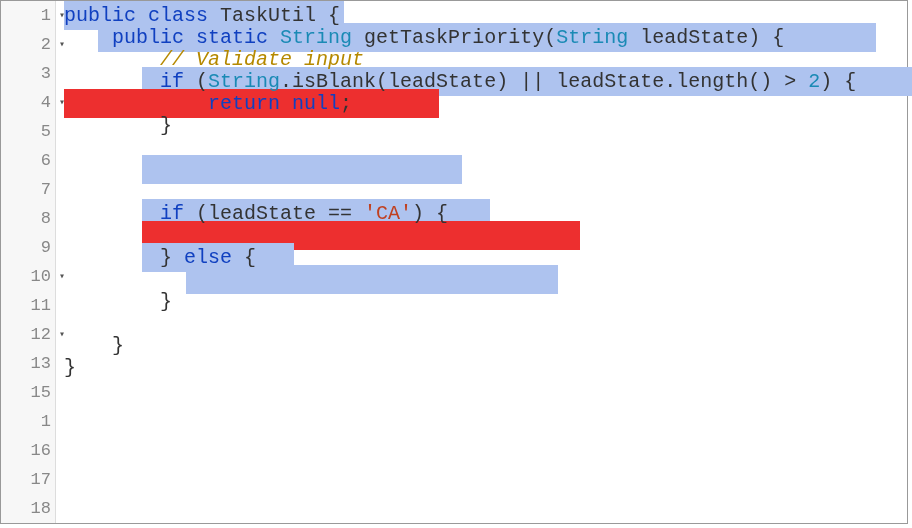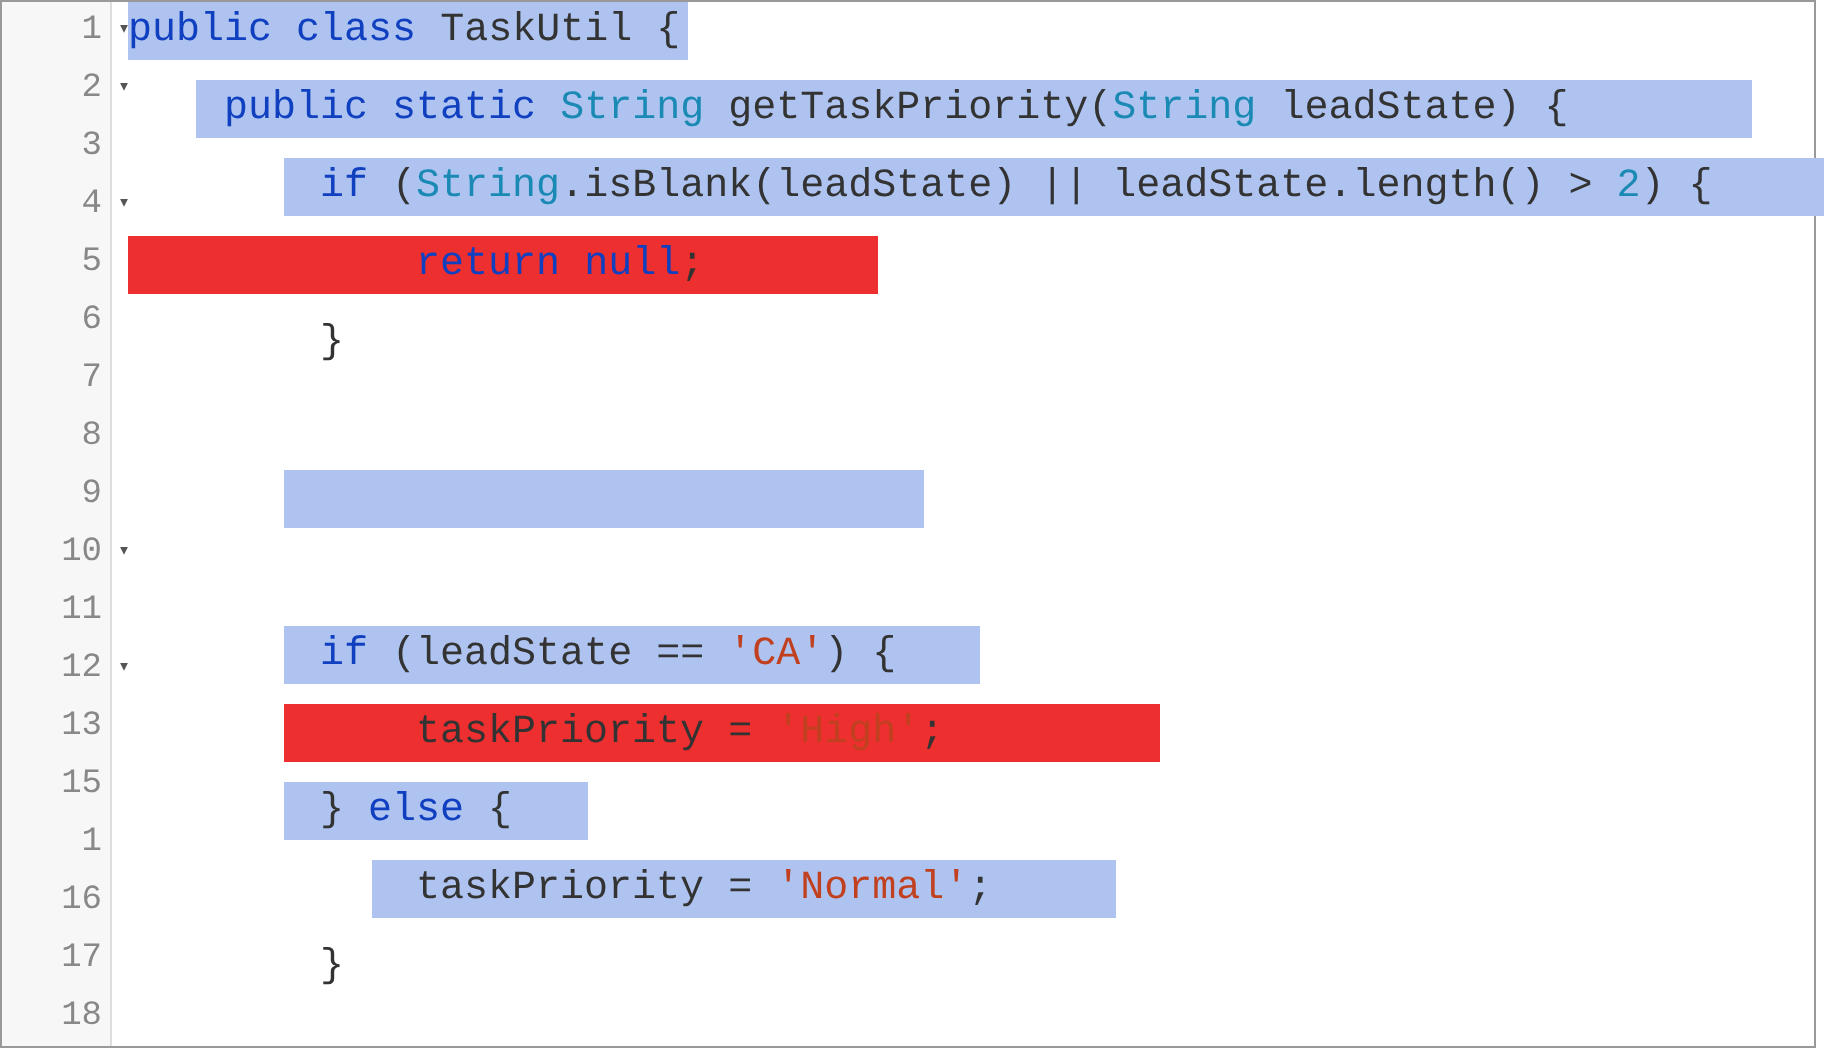--- a/index.html
+++ b/index.html
@@ -46,21 +46,21 @@
     font-size: 10px;
     color: #555;
     text-align: center;
   }
   .code {
     flex: 1;
     position: relative;
     padding-left: 8px;
   }
   .code-line {
-    height: 39px;
+    height: 22px;
     line-height: 29px;
     white-space: pre;
     position: relative;
   }
   .hl {
     position: absolute;
     top: 0;
     height: 29px;
     z-index: 0;
   }
@@ -98,28 +98,29 @@
       <div class="gutter-line">13</div>
       <div class="gutter-line">15</div>
       <div class="gutter-line">1</div>
       <div class="gutter-line">16</div>
       <div class="gutter-line">17</div>
       <div class="gutter-line">18</div>
     </div>
   <div class="code">
       <div class="code-line"><div class="hl hl-blue" style="left: 0px; width: 280px;"></div><span class="code-text"><span class="kw">public</span><span class="pun"> </span><span class="kw">class</span><span class="pun"> </span><span class="idn">TaskUtil</span><span class="pun"> {</span></span></div>
       <div class="code-line"><div class="hl hl-blue" style="left: 34px; width: 778px;"></div><span class="code-text"><span class="pun">    </span><span class="kw">public</span><span class="pun"> </span><span class="kw">static</span><span class="pun"> </span><span class="typ">String</span><span class="pun"> </span><span class="idn">getTaskPriority</span><span class="pun">(</span><span class="typ">String</span><span class="pun"> </span><span class="idn">leadState</span><span class="pun">) {</span></span></div>
+      <div class="code-line"><span class="code-text"><span class="pun">        </span><span class="cmt">// Validate input</span></span></div>
       <div class="code-line"><div class="hl hl-blue" style="left: 78px; width: 776px;"></div><span class="code-text"><span class="pun">        </span><span class="kw">if</span><span class="pun"> (</span><span class="typ">String</span><span class="pun">.</span><span class="idn">isBlank</span><span class="pun">(</span><span class="idn">leadState</span><span class="pun">) || </span><span class="idn">leadState</span><span class="pun">.</span><span class="idn">length</span><span class="pun">() &gt; </span><span class="num">2</span><span class="pun">) {</span></span></div>
       <div class="code-line"><div class="hl hl-red" style="left: 0px; width: 375px;"></div><span class="code-text"><span class="pun">            </span><span class="kw">return</span><span class="pun"> </span><span class="kw">null</span><span class="pun">;</span></span></div>
       <div class="code-line"><span class="code-text"><span class="pun">        }</span></span></div>
       <div class="code-line"><span class="code-text"><span class="pun"></span></span></div>
       <div class="code-line"><div class="hl hl-blue" style="left: 78px; width: 320px;"></div></div>
       <div class="code-line"><span class="code-text"><span class="pun"></span></span></div>
       <div class="code-line"><div class="hl hl-blue" style="left: 78px; width: 348px;"></div><span class="code-text"><span class="pun">        </span><span class="kw">if</span><span class="pun"> (</span><span class="idn">leadState</span><span class="pun"> == </span><span class="str">'CA'</span><span class="pun">) {</span></span></div>
-      <div class="code-line"><div class="hl hl-red" style="left: 78px; width: 438px;"></div><span class="code-text"><span class="pun">            </span><span class="idn">taskPriority</span><span class="pun"> = </span><span class="str">'High'</span><span class="pun">;</span></span></div>
+      <div class="code-line"><div class="hl hl-red" style="left: 78px; width: 438px;"></div></div>
       <div class="code-line"><div class="hl hl-blue" style="left: 78px; width: 152px;"></div><span class="code-text"><span class="pun">        } </span><span class="kw">else</span><span class="pun"> {</span></span></div>
-      <div class="code-line"><div class="hl hl-blue" style="left: 122px; width: 372px;"></div><span class="code-text"><span class="pun">            </span><span class="idn">taskPriority</span><span class="pun"> = </span><span class="str">'Normal'</span><span class="pun">;</span></span></div>
+      <div class="code-line"><div class="hl hl-blue" style="left: 122px; width: 372px;"></div></div>
       <div class="code-line"><span class="code-text"><span class="pun">        }</span></span></div>
       <div class="code-line"><span class="code-text"><span class="pun"></span></span></div>
       <div class="code-line"><span class="code-text"><span class="pun">    }</span></span></div>
       <div class="code-line"><span class="code-text"><span class="pun">}</span></span></div>
     </div>
 </div>
 
 </body></html>

